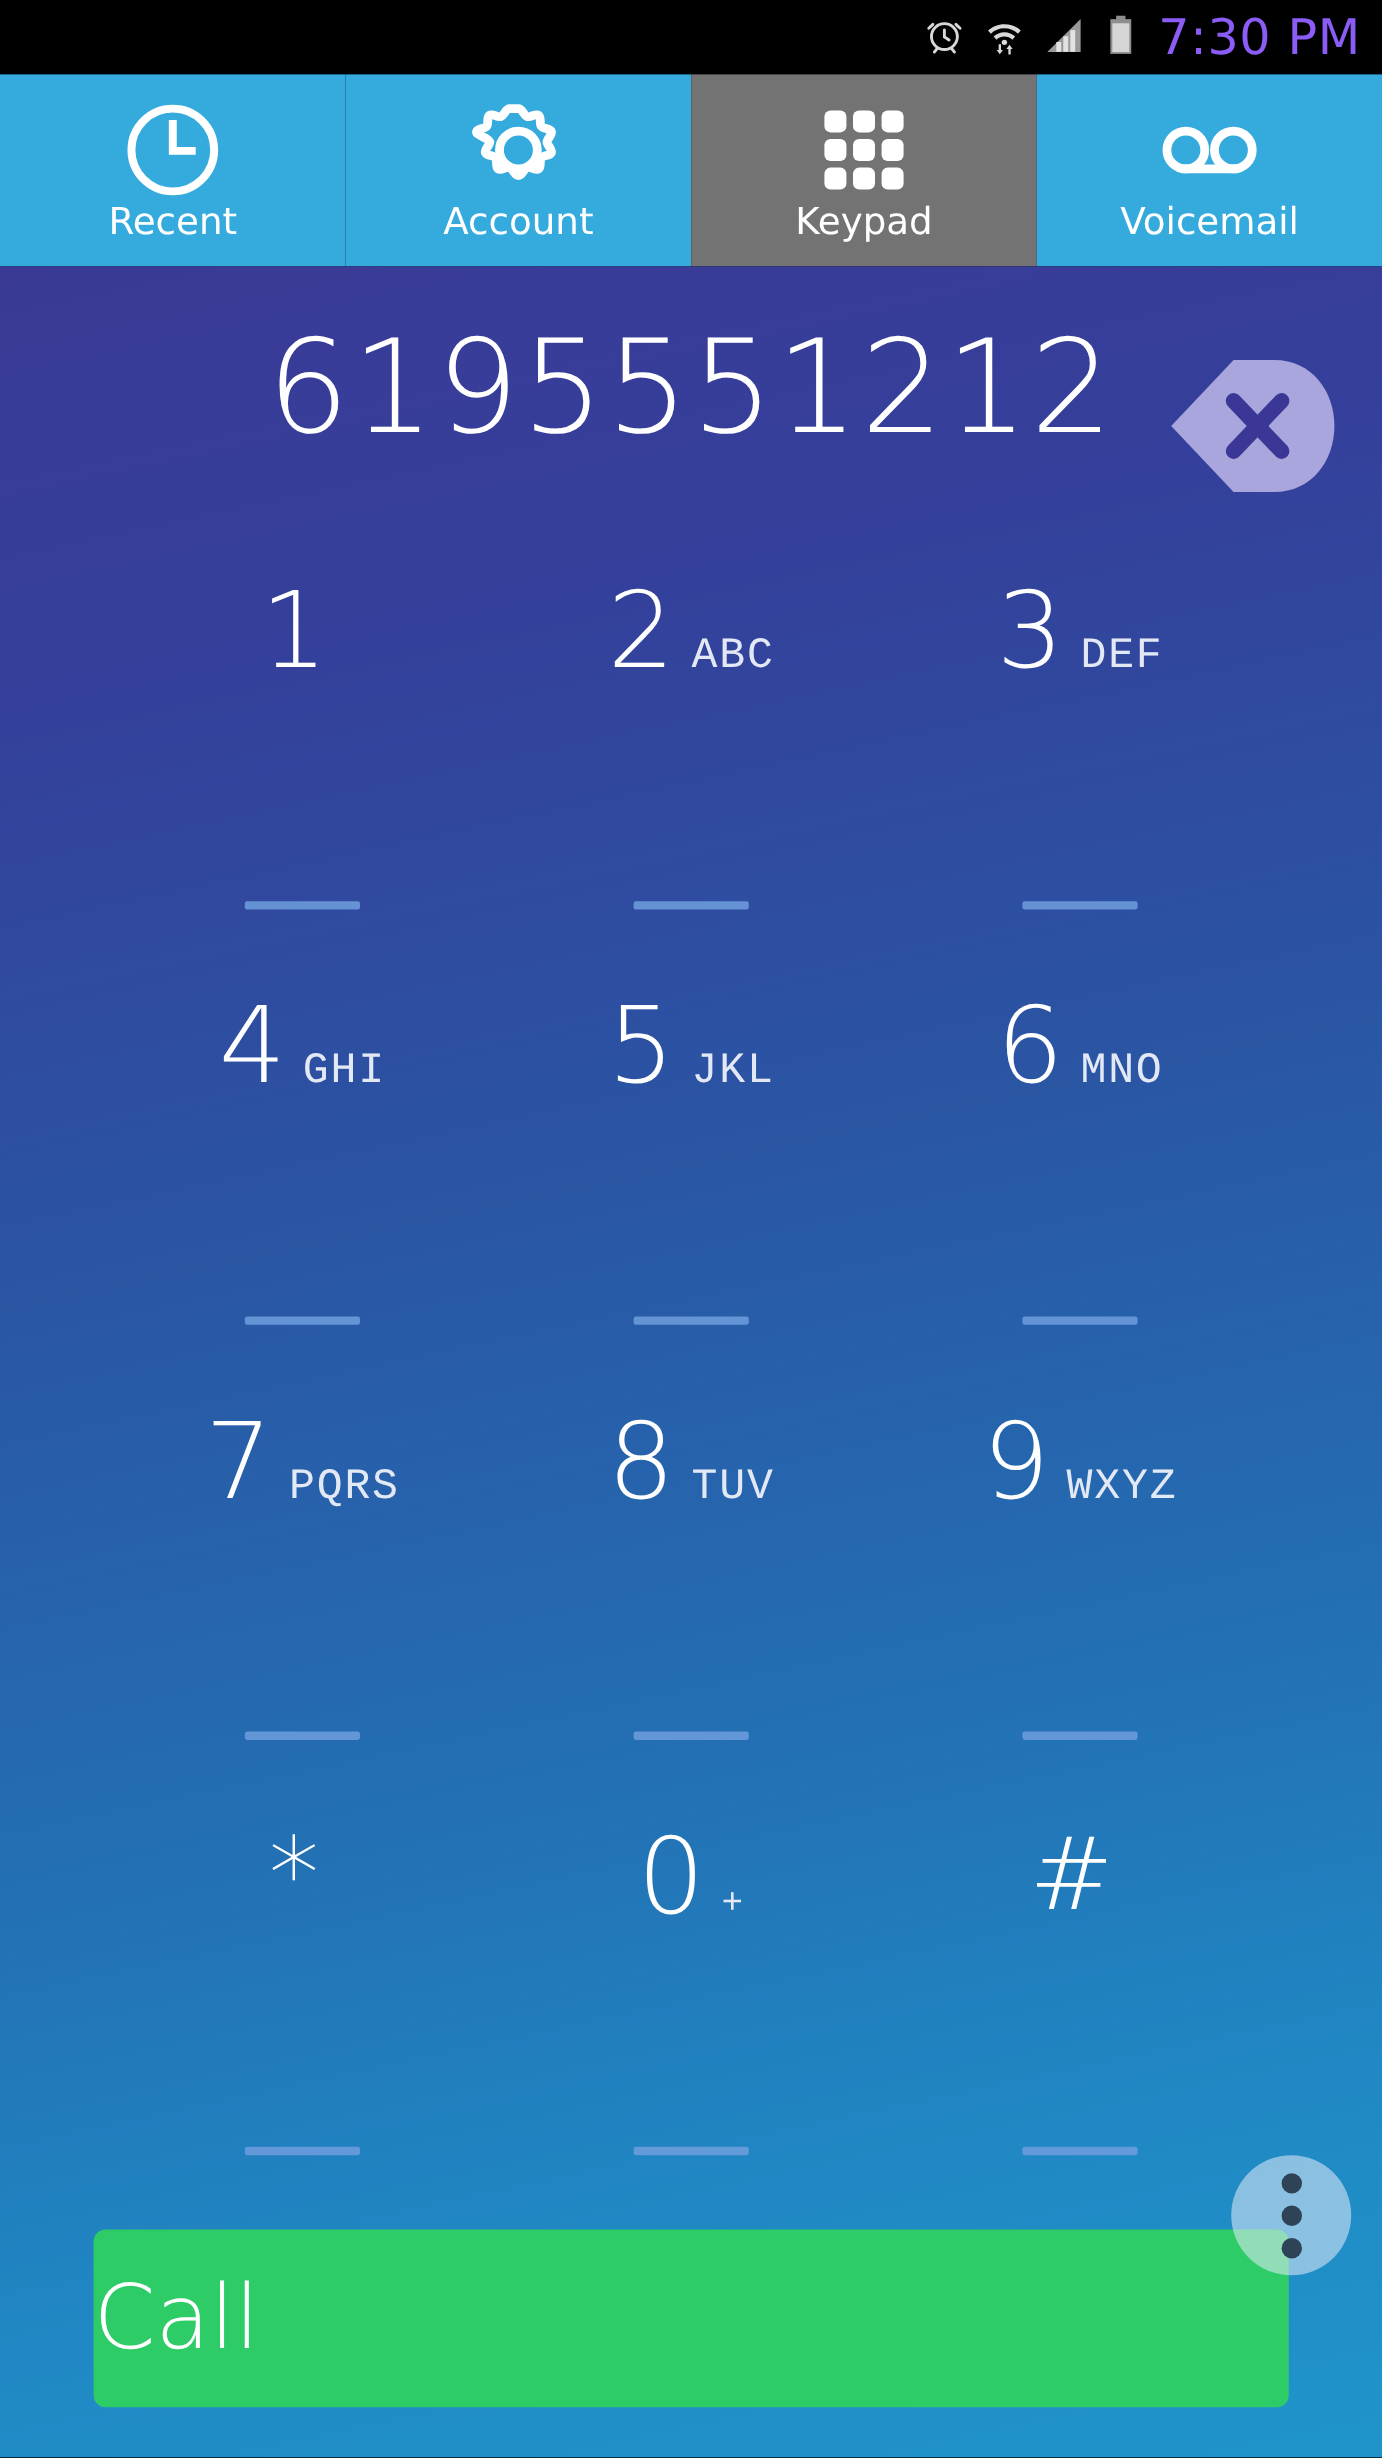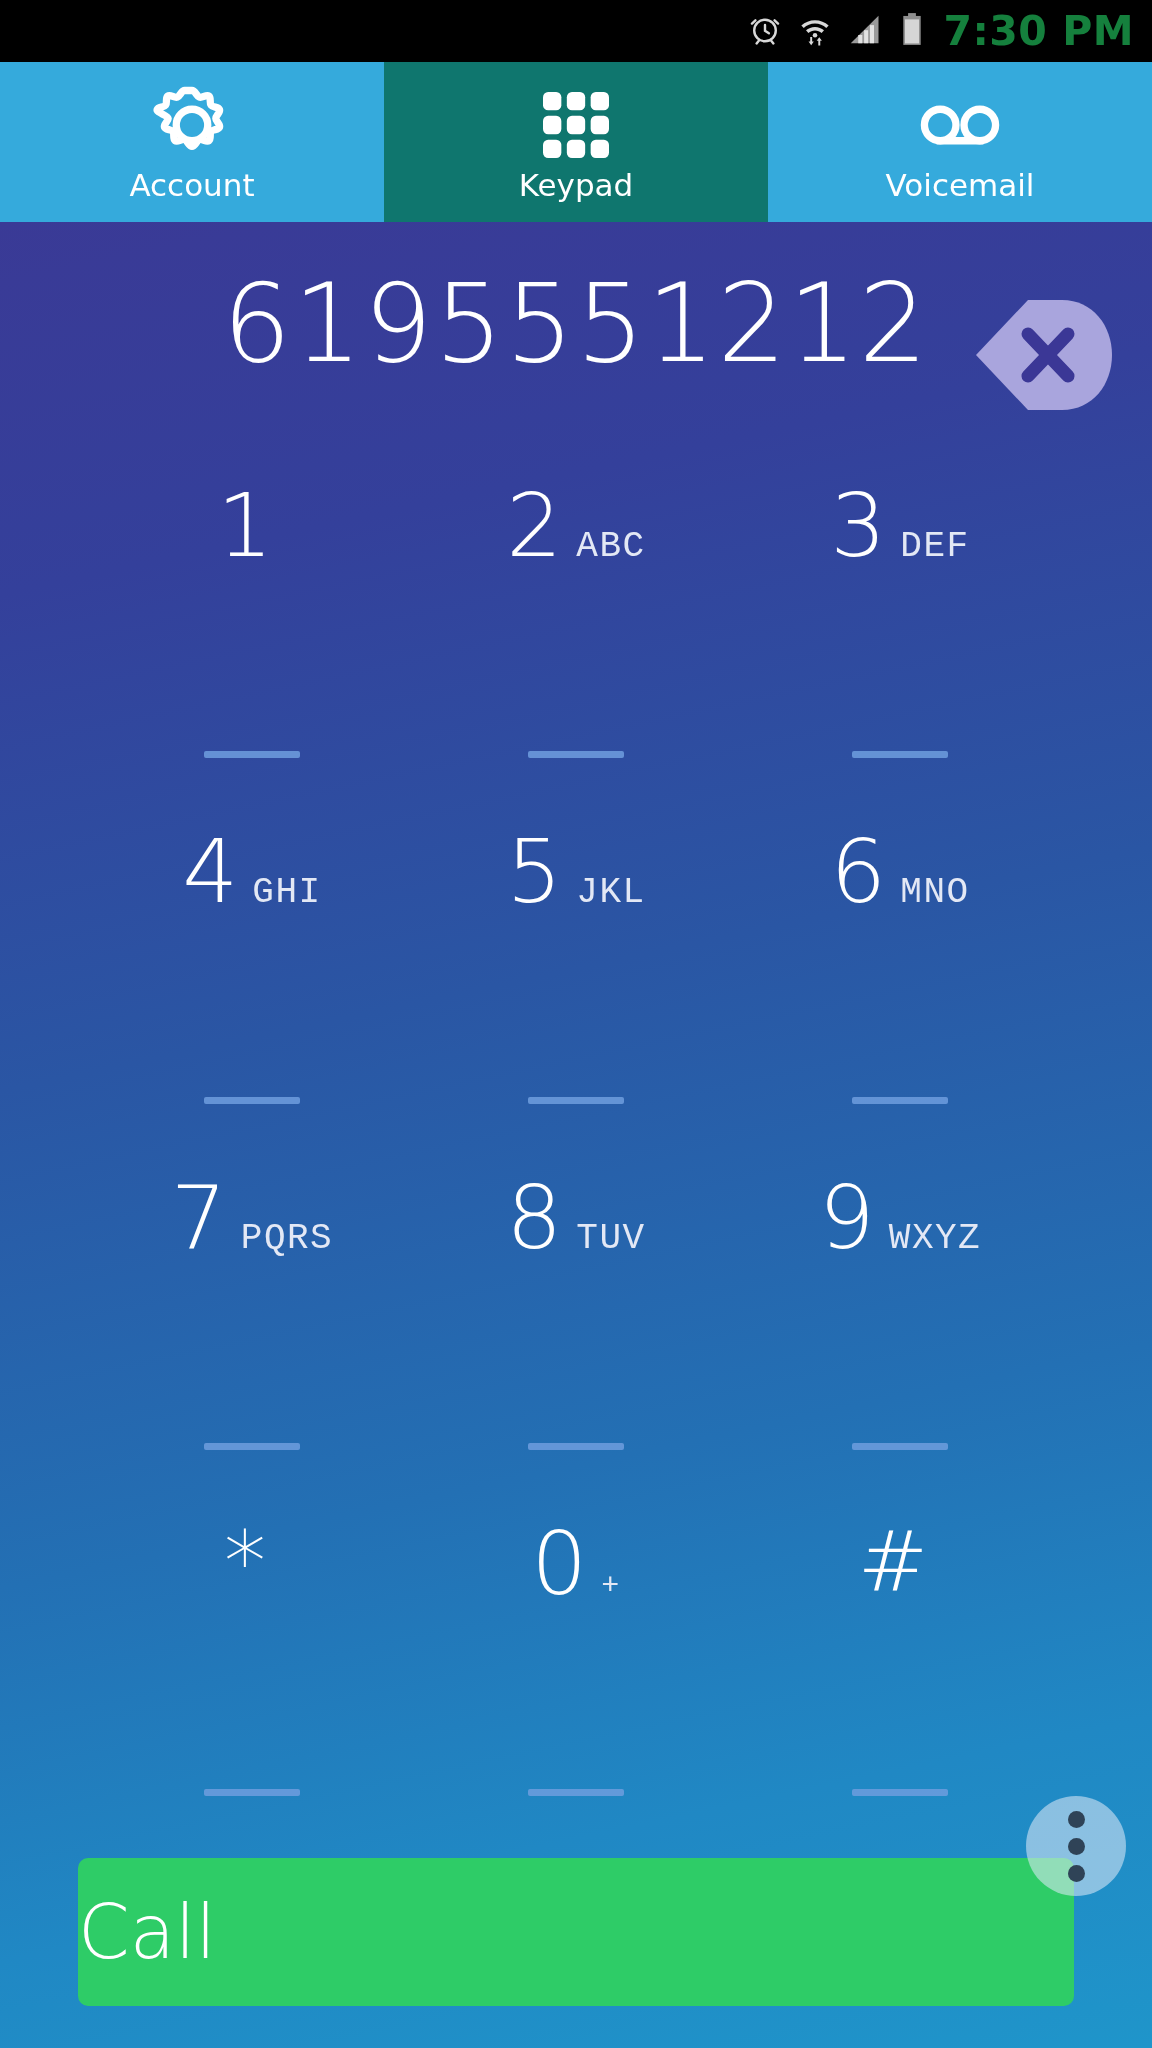--- a/index.html
+++ b/index.html
@@ -17,35 +17,34 @@
 
   
   .statusbar {
     height:62px; background:#000; flex:0 0 62px;
     display:flex; align-items:center; justify-content:flex-end;
     padding-right:18px;
   }
   .statusbar .icons { display:flex; align-items:center; gap:14px; }
   .sb-ico { display:block; }
   .sb-time {
-    color:#15803d; font-size:41px; letter-spacing:0.5px;
+    color:#8b5cf6; font-size:41px; letter-spacing:0.5px;
     font-family:"DejaVu Sans", sans-serif; margin-left:16px;
     line-height:1;
-    font-weight:bold;
   }
 
   
   .tabbar { height:160px; flex:0 0 160px; display:flex; }
   .tab {
     flex:1 1 0; background:#35aadc;
     display:flex; flex-direction:column;
     align-items:center; justify-content:center;
     gap:4px; position:relative;
   }
-  .tab.active { background:#0f766e; }
+  .tab.active { background:#737373; }
   .tab-icon { height:82px; display:flex; align-items:center; justify-content:center; }
   .tab-label {
     color:#ffffff; font-size:31px; line-height:1;
     font-family:"DejaVu Sans", sans-serif;
   }
 
   
   .body {
     flex:1 1 auto; position:relative;
     background:linear-gradient(168deg,#3a3a96 0%,#34409b 18%,#2a56a4 42%,#2370b4 66%,#2088c4 84%,#1f95ca 100%);
@@ -183,20 +182,29 @@
           <rect x="2.2" y="3.3" width="11.6" height="19.3" fill="#8e8e8e"></rect>
           <rect x="3.3" y="5.6" width="9.4" height="16" fill="#d6d6d6"></rect>
         </svg>
       </span>
     </div>
     <div class="sb-time">7:30 PM</div>
   </div>
 
   <div class="tabbar">
 
+    <div class="tab">
+      <div class="tab-icon">
+        <svg width="88" height="88" viewBox="0 0 24 24">
+          <circle cx="12" cy="12" r="9.4" fill="none" stroke="#fff" stroke-width="1.8"></circle>
+          <path d="M12 6.1v6.1h4.3" fill="none" stroke="#fff" stroke-width="1.8" stroke-linecap="square"></path>
+        </svg>
+      </div>
+      <div class="tab-label">Recent</div>
+    </div>
 
 
     <div class="tab">
       <div class="tab-icon">
         <svg width="88" height="88" viewBox="0 0 24 24">
           <g fill="none" stroke="#fff" stroke-width="2.0" stroke-linejoin="round">
             <path d="M12 2.6c.9 0 1.2 1.5 2 1.8.8.3 1.9-.8 2.6-.3.7.5.1 1.9.6 2.5.5.7 2 .4 2.3 1.2.3.8-1 1.6-1 2.4s1.3 1.6 1 2.4c-.3.8-1.8.5-2.3 1.2-.5.6.1 2-.6 2.5-.7.5-1.8-.6-2.6-.3-.8.3-1.1 1.8-2 1.8s-1.2-1.5-2-1.8c-.8-.3-1.9.8-2.6.3-.7-.5-.1-1.9-.6-2.5-.5-.7-2-.4-2.3-1.2-.3-.8 1-1.6 1-2.4S2.2 8.6 2.5 7.8c.3-.8 1.8-.5 2.3-1.2.5-.6-.1-2 .6-2.5.7-.5 1.8.6 2.6.3.8-.3 1.1-1.8 2-1.8z"></path>
             <circle cx="12" cy="12" r="4.3"></circle>
           </g>
         </svg>

